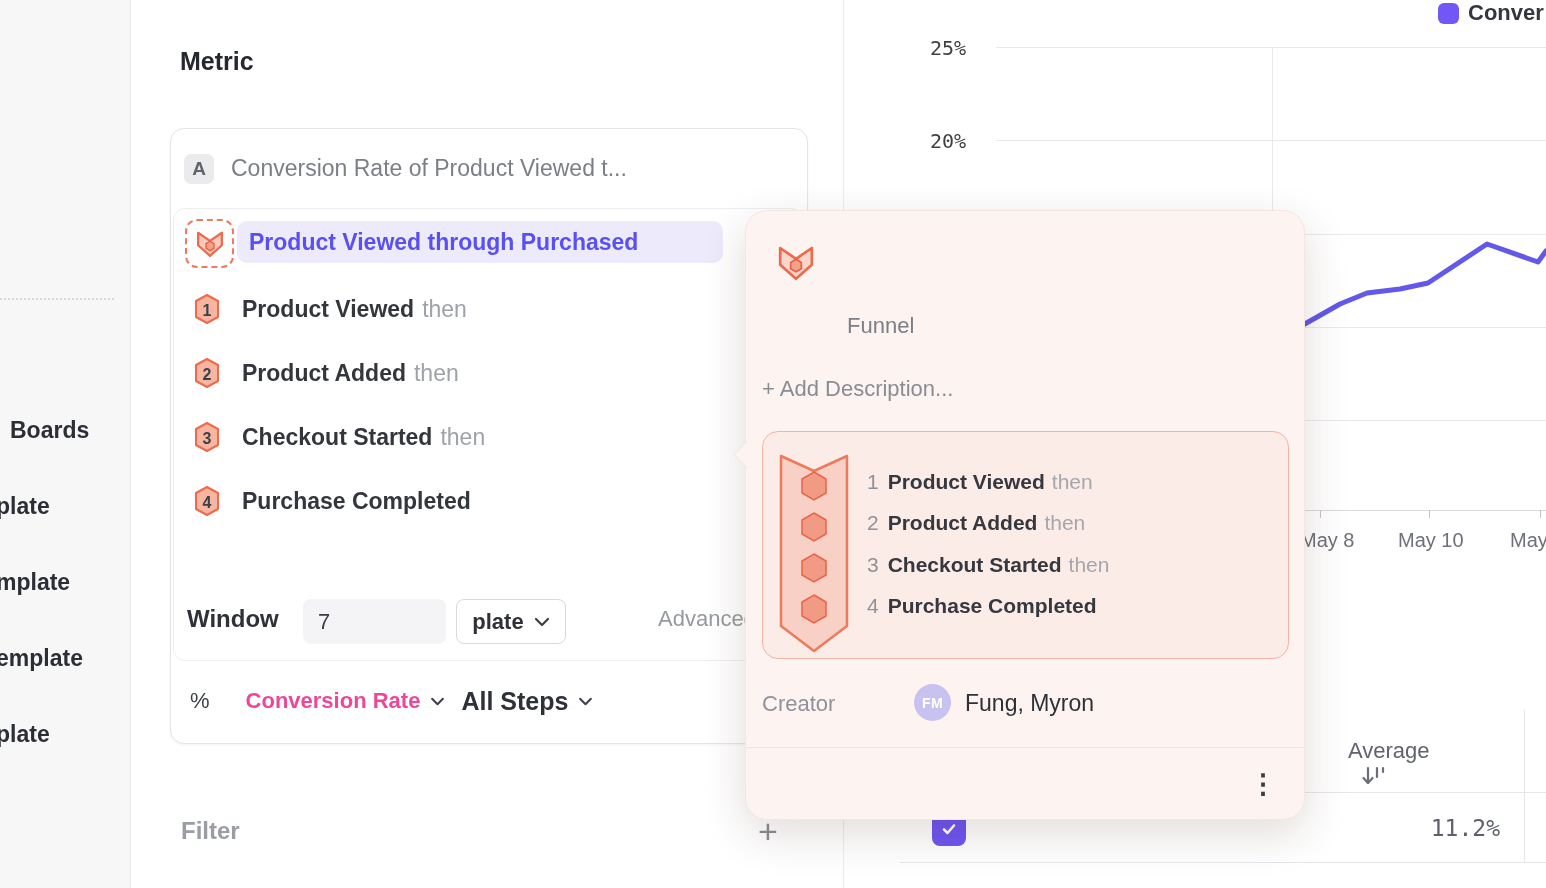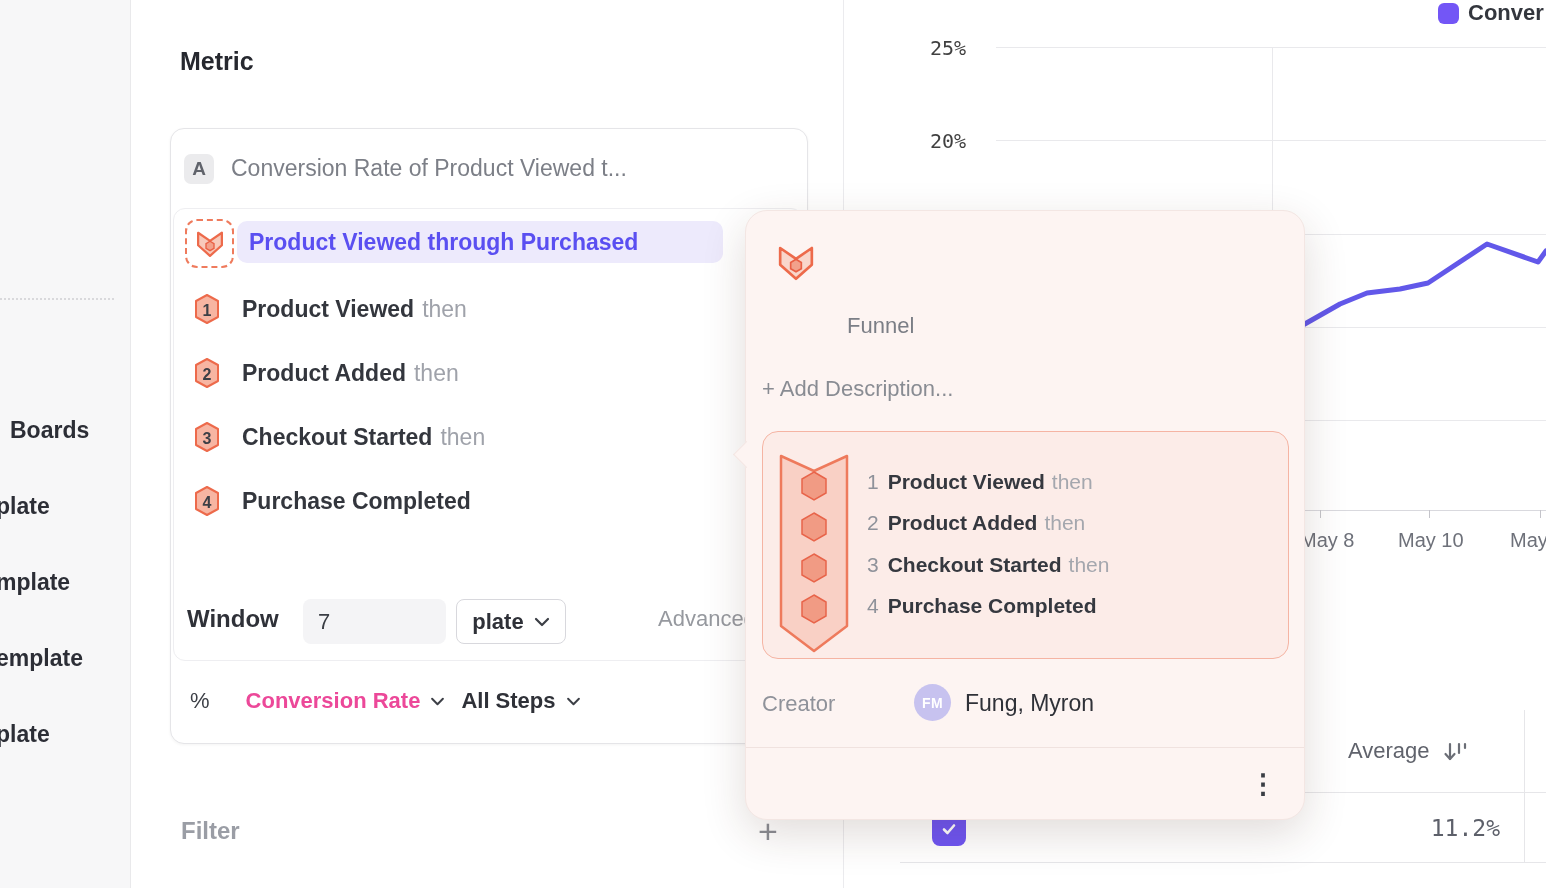--- a/index.html
+++ b/index.html
@@ -42,21 +42,21 @@
                 background:#f4f4f6;font-size:22px;color:#3a3d44;padding:0 0 0 15px;box-sizing:border-box;
                 font-family:"Liberation Sans",sans-serif;outline:none;}
   .window-unit{position:absolute;left:271px;top:8px;width:110px;height:45px;border:1.5px solid #d8d8dd;border-radius:8px;
                background:#fff;display:flex;align-items:center;justify-content:center;gap:10px;cursor:pointer;box-sizing:border-box;}
   .window-unit span{font-size:22px;font-weight:600;color:#2f3138;}
   .advanced-link{position:absolute;left:473px;top:15px;font-size:22px;color:#96999f;cursor:pointer;white-space:nowrap;}
 
   .measure-row{position:absolute;left:19px;top:552px;height:40px;display:flex;align-items:center;cursor:default;}
   .measure-pct{font-size:22px;font-weight:500;color:#3c3f46;}
   .measure-type{font-size:22px;font-weight:600;color:#ec4899;margin-left:36px;cursor:pointer;}
-  .measure-scope{font-size:22px;font-weight:600;color:#2f3138;margin-left:16px;cursor:pointer;}
+  .measure-scope{font-size:25px;font-weight:600;color:#2f3138;margin-left:16px;cursor:pointer;}
   .mchev{margin-left:10px;cursor:pointer;}
 
   .filter-label{position:absolute;left:181px;top:817px;font-size:24px;font-weight:700;color:#9a9da5;}
   .filter-add{position:absolute;left:758px;top:812px;font-size:34px;font-weight:300;color:#8a8d94;cursor:pointer;}
 
   .panel-divider{position:absolute;left:843px;top:0;width:1px;height:888px;background:#ebebee;}
 
   
   .legend{position:absolute;left:1438px;top:0px;height:26px;display:flex;align-items:center;cursor:pointer;}
   .legend-swatch{width:21px;height:21px;border-radius:6px;background:#7356f6;}
@@ -66,21 +66,21 @@
   .gridline-v{position:absolute;left:1272px;top:47px;width:1px;height:463px;background:#e9e9ec;}
   .axis-line{position:absolute;left:996px;top:510px;width:550px;height:1px;background:#d9d9de;}
   .tick{position:absolute;top:510px;width:1px;height:8px;background:#c4c4ca;}
   .xlab{position:absolute;top:529px;font-size:20px;color:#6e717a;white-space:nowrap;}
   .line-svg{position:absolute;left:0;top:0;width:1546px;height:888px;pointer-events:none;z-index:2;}
 
   
   .tbl-header-border{position:absolute;left:900px;top:792px;width:646px;height:1px;background:#e6e6e9;}
   .tbl-row-border{position:absolute;left:900px;top:862px;width:646px;height:1px;background:#e6e6e9;}
   .tbl-col-border{position:absolute;left:1524px;top:710px;width:1px;height:152px;background:#e6e6e9;}
-  .tbl-header{position:absolute;left:1348px;top:738px;display:flex;align-items:flex-end;cursor:pointer;}
+  .tbl-header{position:absolute;left:1348px;top:738px;display:flex;align-items:flex-start;cursor:pointer;flex-direction:column;}
   .tbl-header span{font-size:22px;font-weight:500;color:#60636c;}
   .tbl-header svg{margin-left:12px;}
   .row-checkbox{position:absolute;left:932px;top:812px;width:34px;height:34px;border-radius:8px;background:#6e55f3;
                 display:flex;align-items:center;justify-content:center;cursor:pointer;}
   .row-label{position:absolute;left:984px;top:816px;font-size:24px;color:#75787f;white-space:nowrap;cursor:pointer;}
   .row-value{position:absolute;left:1300px;top:815px;width:200px;text-align:right;font-size:23px;color:#5d606a;}
 
   
   .popover{position:absolute;left:745px;top:210px;width:558px;height:608px;background:#fdf4f2;
            border:1px solid #f3e6e3;border-radius:22px;box-shadow:0 14px 44px rgba(70,35,25,.16);z-index:10;}

